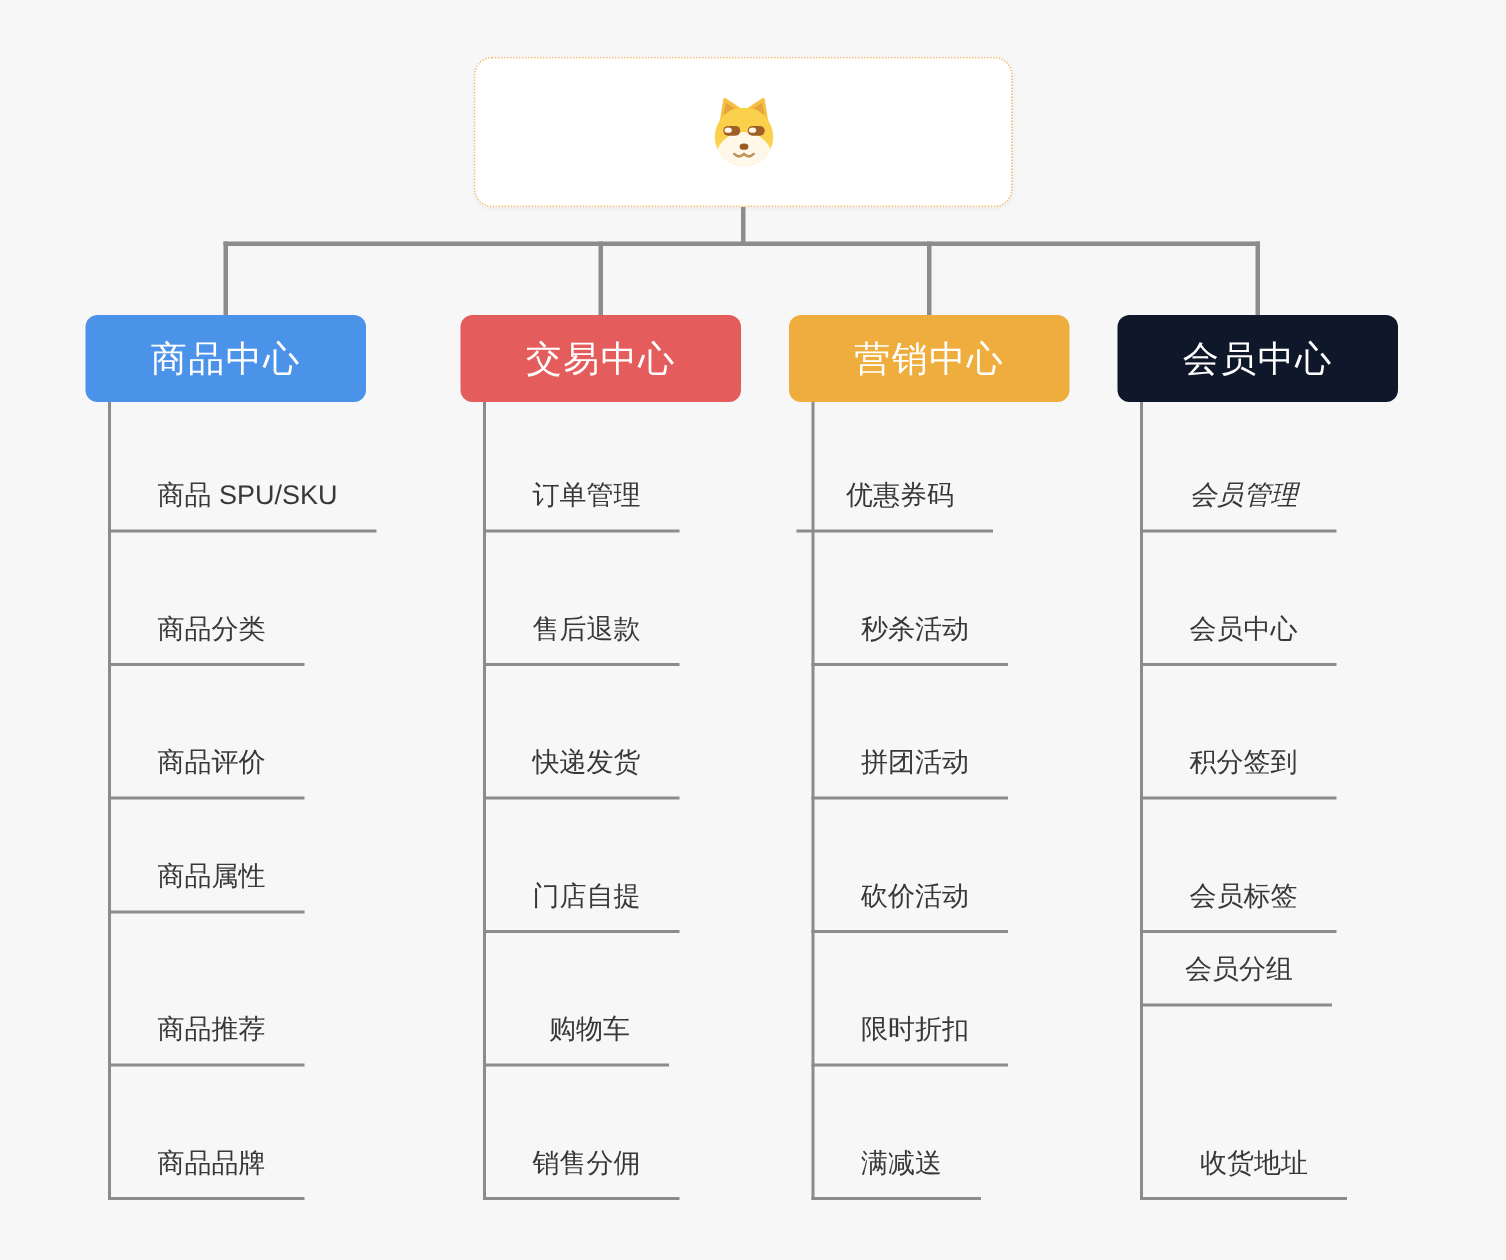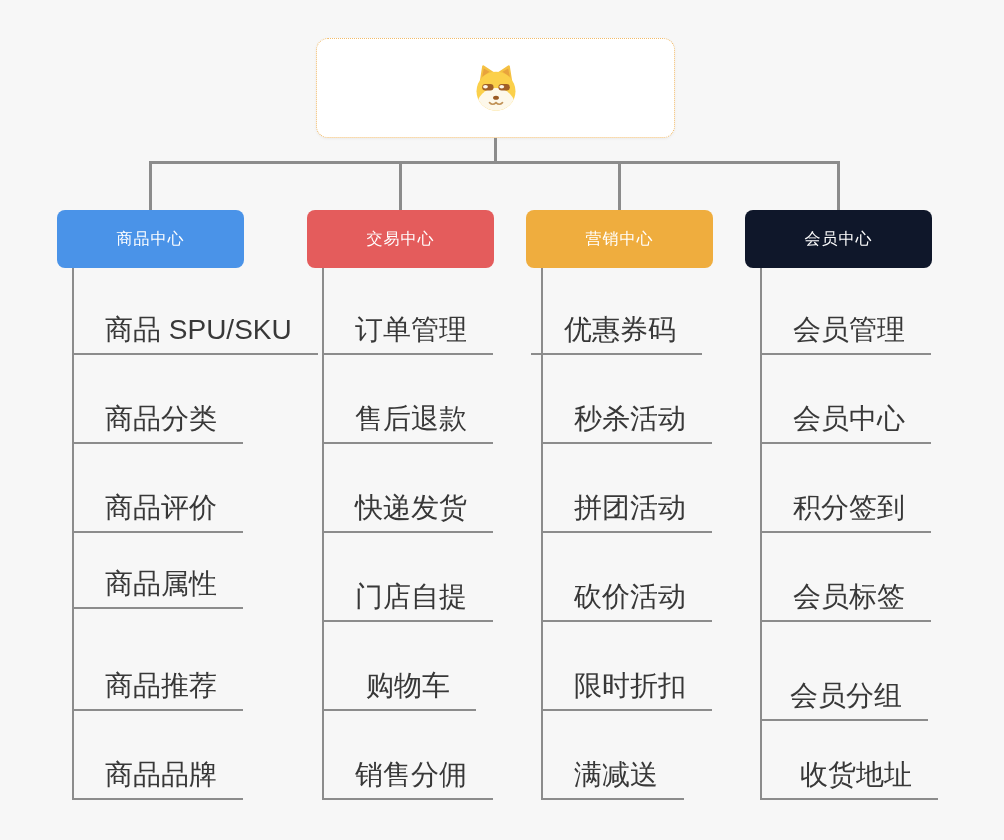--- a/index.html
+++ b/index.html
@@ -45,31 +45,31 @@
   
   .branch-box {
     position: absolute;
     top: 210px;
     width: 187px; height: 58px;
     border-radius: 8px;
     display: flex;
     align-items: center;
     justify-content: center;
     color: #ffffff;
-    font-size: 16px;
+    font-size: 24px;
     letter-spacing: 1px;
     cursor: default;
     font-family: Liberation Mono, monospace;
   }
 
   
   .leaf {
     position: absolute;
     padding: 0 26px 7px 33px;
-    font-size: 28px;
+    font-size: 18px;
     line-height: 32px;
     color: #383838;
     border-bottom: 2px solid #8c8c8c;
     white-space: nowrap;
     cursor: default;
   }
 </style>
 </head>
 <body>
 
@@ -139,21 +139,21 @@
       <div class="leaf" style="left: 541px; top: 403px;"><span>秒杀活动</span></div>
       <div class="leaf" style="left: 541px; top: 492px;"><span>拼团活动</span></div>
       <div class="leaf" style="left: 541px; top: 581px;"><span>砍价活动</span></div>
       <div class="leaf" style="left: 541px; top: 670px;"><span>限时折扣</span></div>
       <div class="leaf" style="left: 541px; top: 759px;"><span>满减送</span></div>
       <div class="line" style="left: 837px; top: 161px; width: 3px; height: 49px; background: rgb(140, 140, 140);"></div>
       <div class="branch-box" style="left: 745px; background: #0f172a;">
         <span>会员中心</span>
       </div>
       <div class="line" style="left: 760px; top: 268px; width: 2px; height: 532px; background: rgb(140, 140, 140);"></div>
-      <div class="leaf" style="left: 760px; top: 314px;"><span>会员管理</span></div>
+      <div class="leaf" style="left: 760px; top: 314px; font-style: italic;"><span>会员管理</span></div>
       <div class="leaf" style="left: 760px; top: 403px;"><span>会员中心</span></div>
       <div class="leaf" style="left: 760px; top: 492px;"><span>积分签到</span></div>
       <div class="leaf" style="left: 760px; top: 581px;"><span>会员标签</span></div>
-      <div class="leaf" style="left: 760px; top: 680px; padding-left: 30px;"><span>会员分组</span></div>
+      <div class="leaf" style="left: 760px; top: 630px; padding-left: 30px;"><span>会员分组</span></div>
       <div class="leaf" style="left: 760px; top: 759px; padding-left: 40px;"><span>收货地址</span></div>
     </div>
 
 </div>
 
 </body></html>

